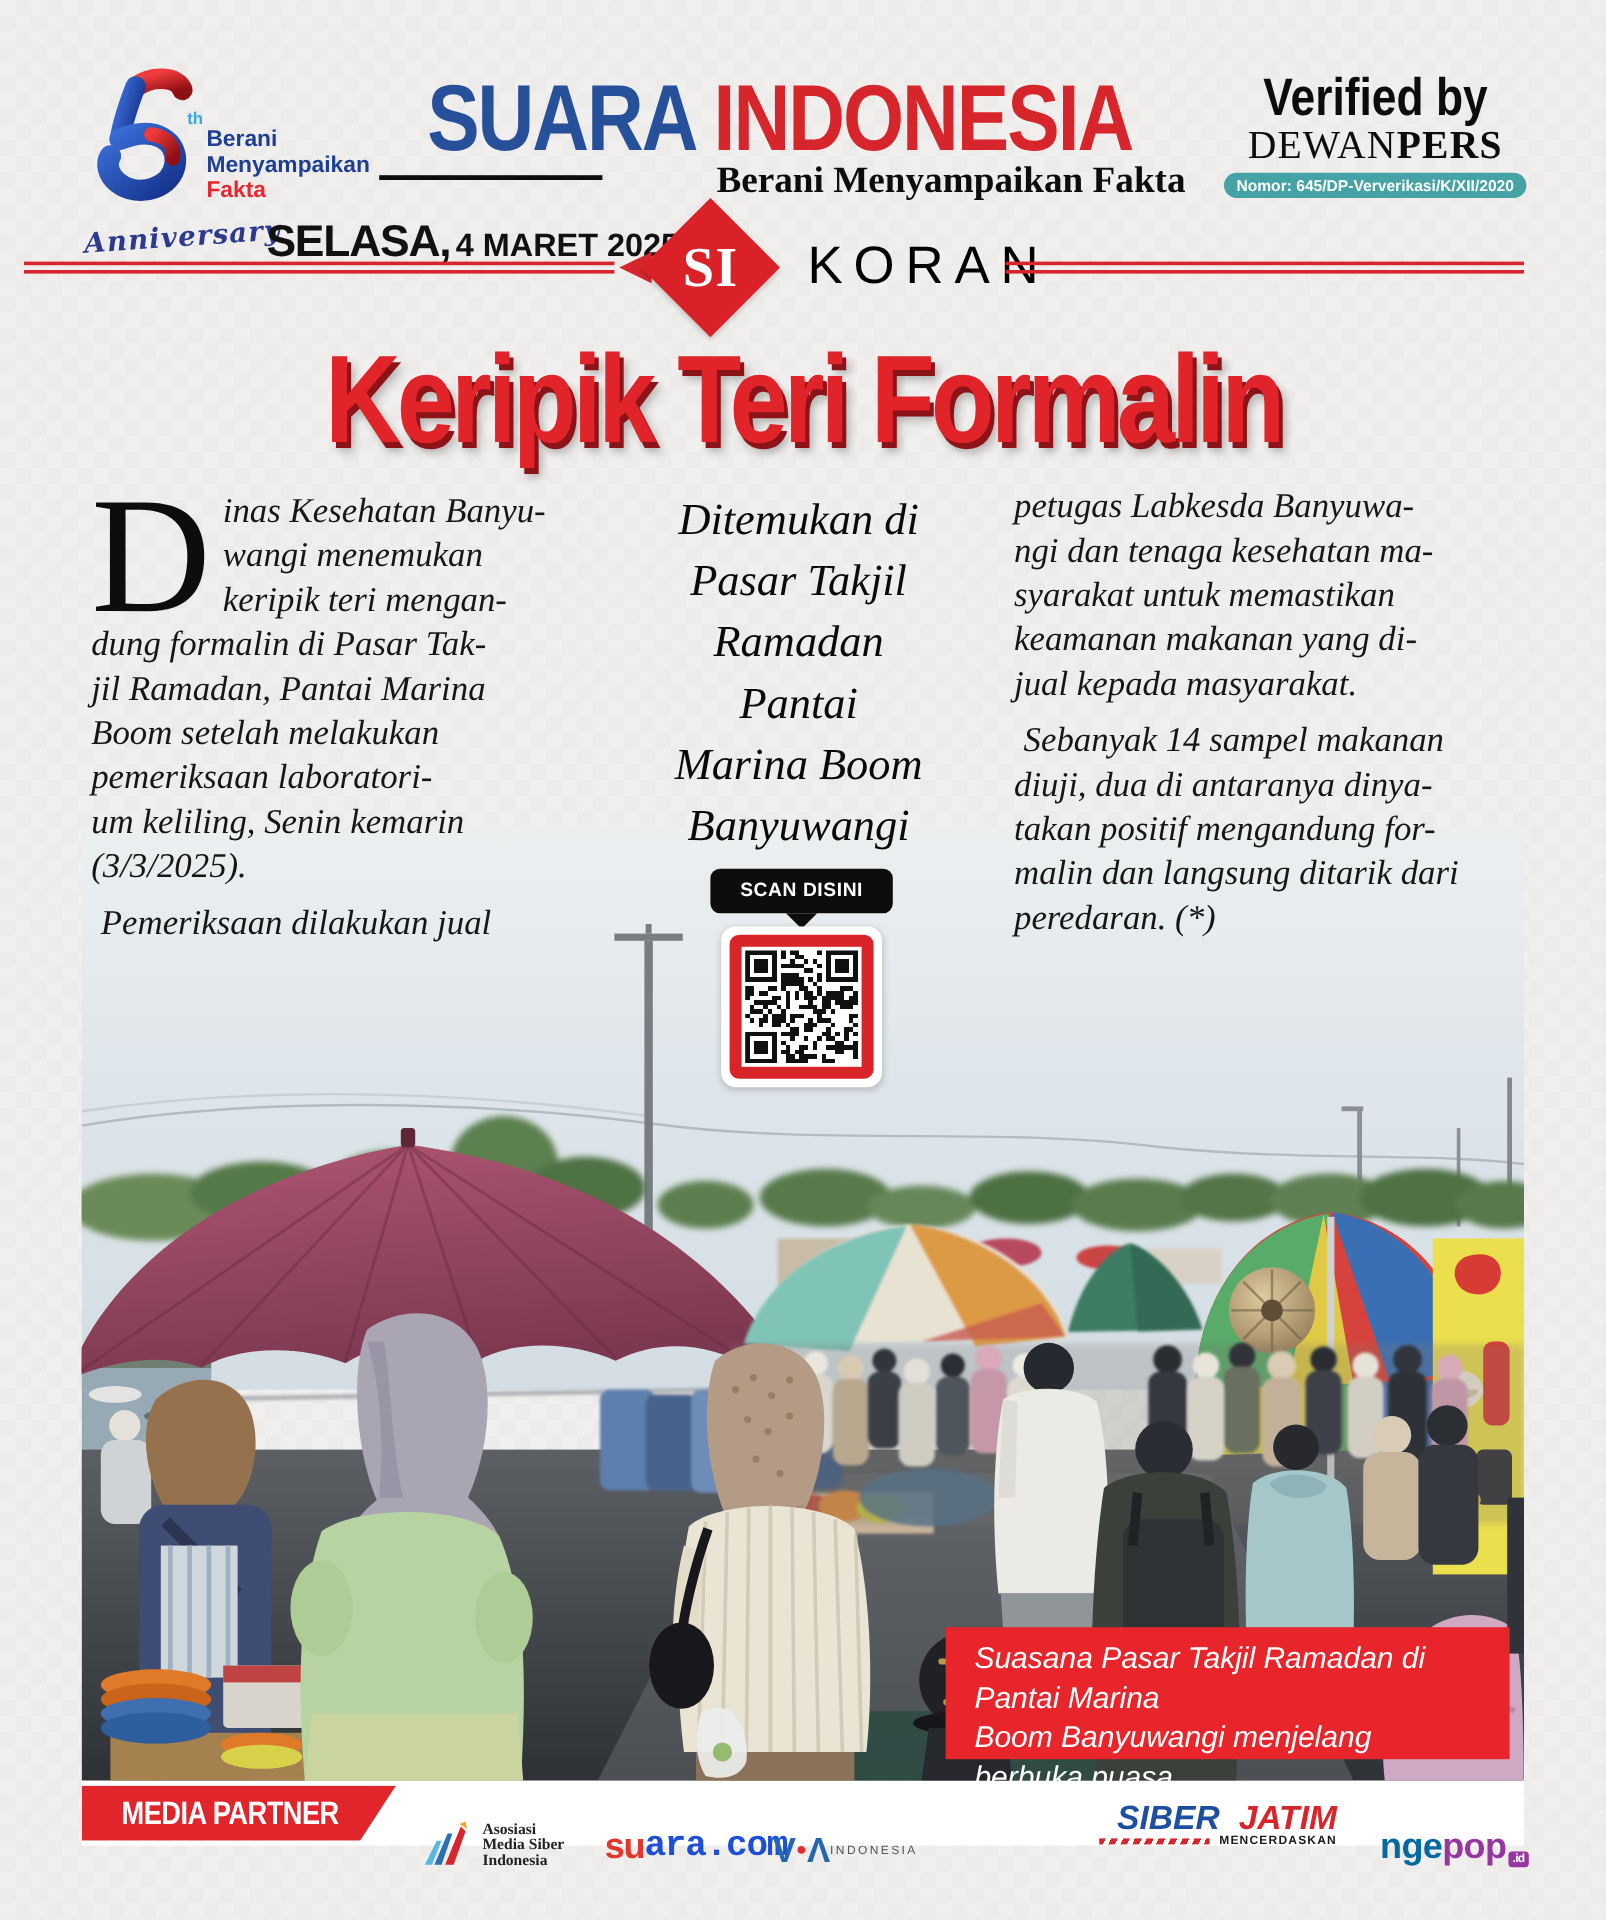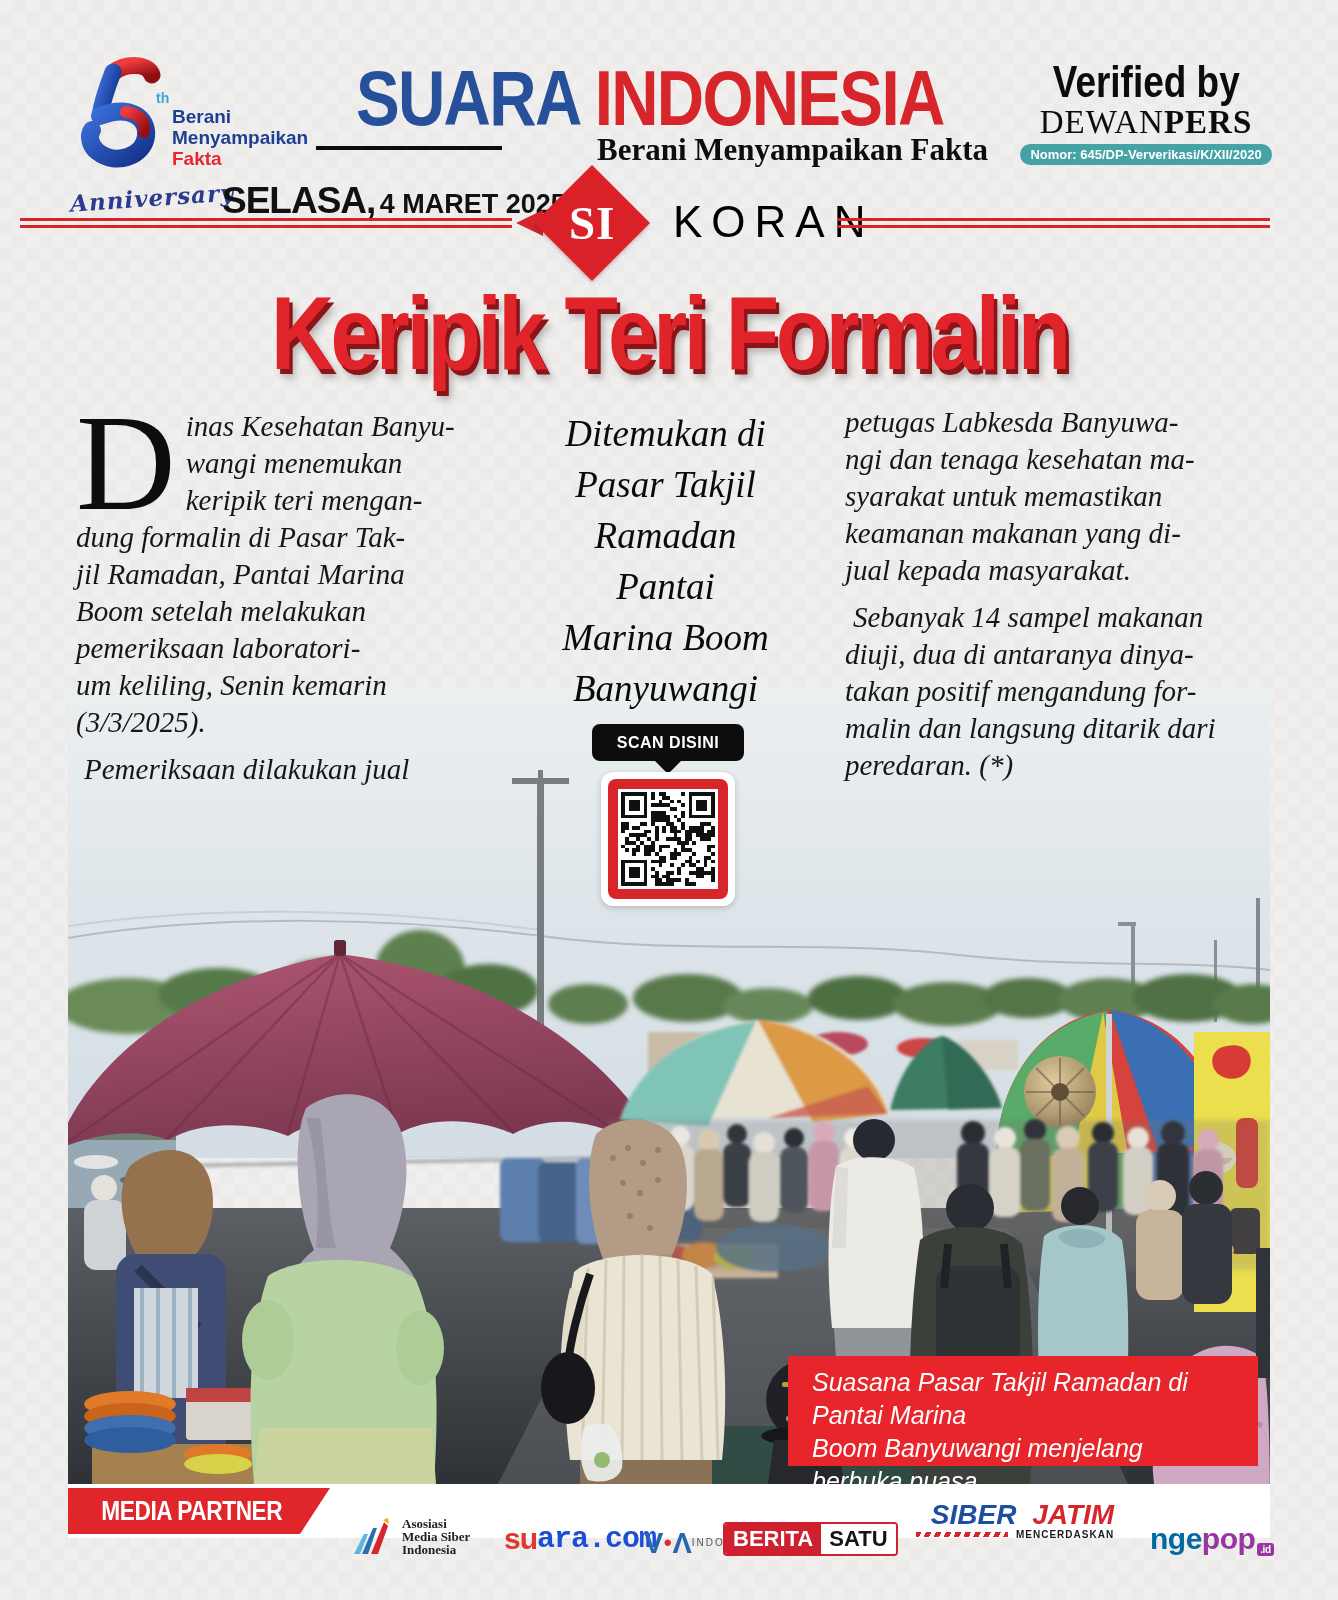--- a/index.html
+++ b/index.html
@@ -499,26 +499,20 @@
     <div class="partner suara">
       <span class="suara-red">su</span>
         <span class="suara-purple">ara.com</span>
     </div>
 
     <div class="partner voa">
       <div class="voa-main"><span>V</span><span class="voa-dot">●</span><span>Λ</span></div>
       <div class="voa-sub">INDONESIA</div>
     </div>
 
-    <div class="partner bsatu">
-      <div class="bsatu-box">
-        <span class="bsatu-l">BERITA</span>
-        <span class="bsatu-r">SATU</span>
-      </div>
-    </div>
 
     <div class="partner siber">
       <div class="siber-row">
         <span class="siber-blue">SIBER</span>
         <span class="siber-red2">JATIM</span>
       </div>
       <div style="display:flex; align-items:center; gap:8px;">
         <div class="siber-stripes"></div>
         <div class="siber-sub">MENCERDASKAN</div>
       </div>

